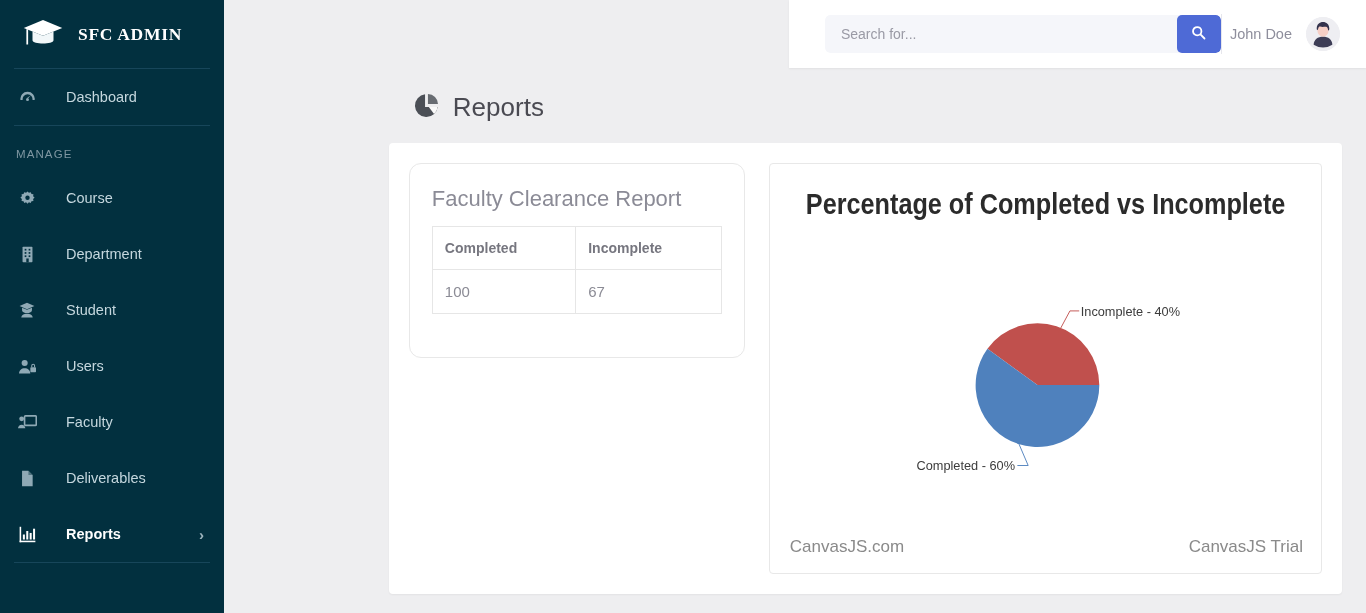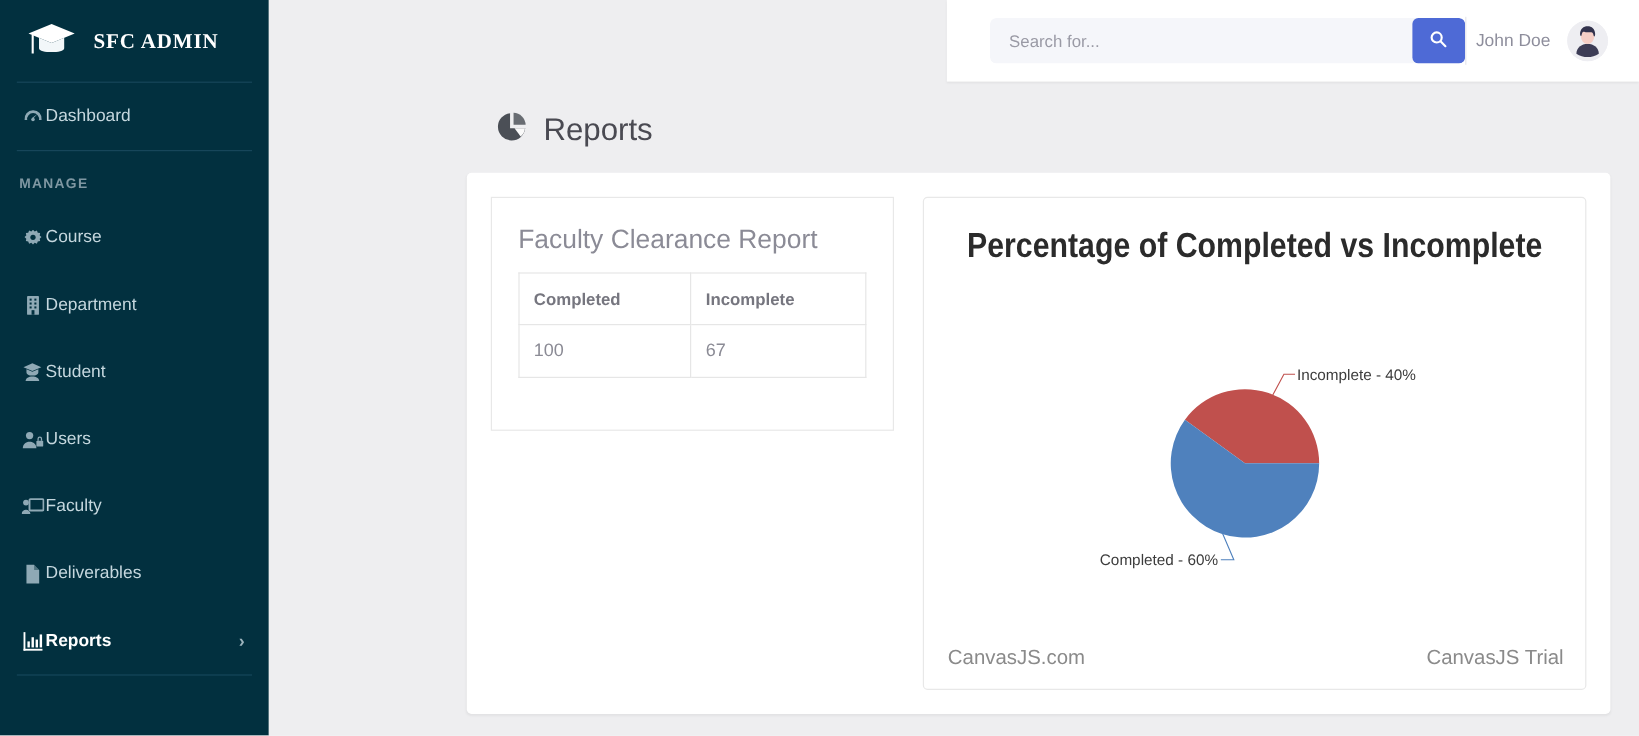--- a/index.html
+++ b/index.html
@@ -49,21 +49,21 @@
     height: 1px;
     background: #17465a;
     margin: 0 14px;
   }
 
   .nav-item {
     height: 56px;
     display: flex;
     align-items: center;
     padding-left: 16px;
-    gap: 0;
+    gap: 28px;
     color: #c5d7de;
     font-size: 14.5px;
     cursor: pointer;
     position: relative;
   }
   .nav-item .nav-ico {
     width: 22px;
     display: flex;
     align-items: center;
     justify-content: center;
@@ -76,21 +76,21 @@
     position: absolute;
     right: 20px;
     color: #9db4bd;
     font-size: 15px;
     font-weight: bold;
   }
 
   .nav-section {
     color: #7f97a2;
     font-size: 11.5px;
-    font-weight: bold;
+    font-weight: normal;
     letter-spacing: 1.1px;
     padding: 22px 0 10px 16px;
   }
 
   
   .main {
     flex: 1 1 auto;
     height: 613px;
     background: #eeeef0;
     display: flex;
@@ -188,21 +188,21 @@
     display: flex;
     gap: 24px;
     box-shadow: 0 1px 2px rgba(0,0,0,.05);
   }
 
   
   .report-card {
     width: 336px;
     height: 195px;
     border: 1px solid #e8e8e8;
-    border-radius: 0;
+    border-radius: 12px;
     padding: 22px;
     flex: 0 0 336px;
   }
   .report-card h2 {
     font-size: 22px;
     font-weight: normal;
     color: #8b8b96;
     margin-bottom: 14px;
   }
   table.report-table {

